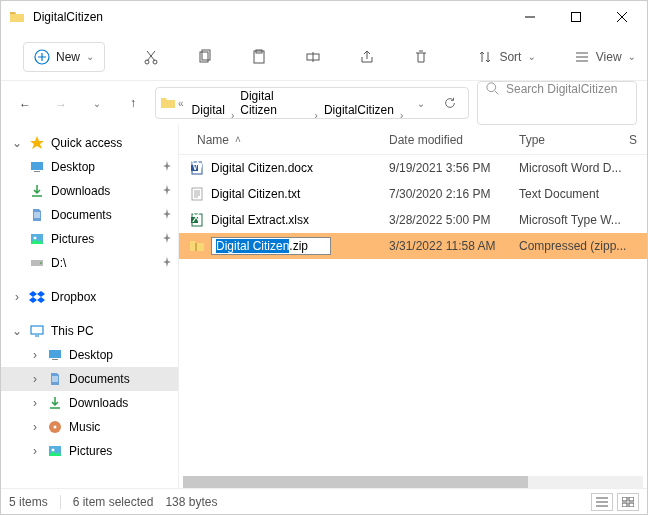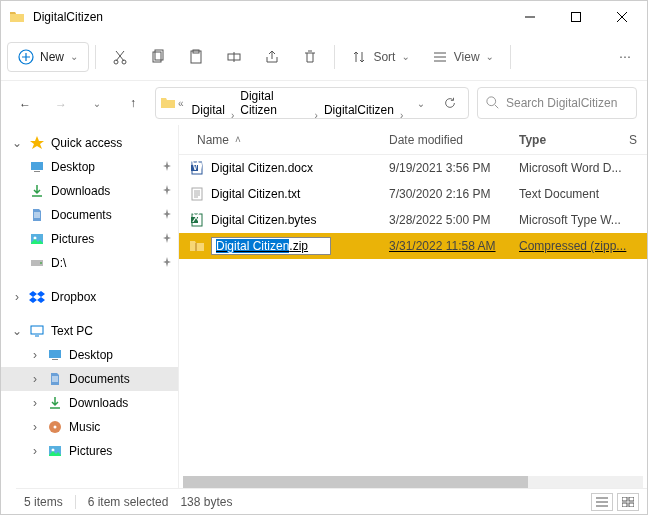--- a/index.html
+++ b/index.html
@@ -2,56 +2,56 @@
 <html><head>
 <meta charset="utf-8">
 <style>
 * { box-sizing: border-box; margin: 0; padding: 0; font-family: "Segoe UI", sans-serif; font-size: 12px; }
 body { background: #fff; width: 648px; height: 515px; overflow: hidden; border: 1px solid #ccc; display: flex; flex-direction: column; }
 .titlebar { height: 32px; display: flex; align-items: center; padding: 0 2px 0 8px; }
 .titlebar .title { margin-left: 8px; flex: 1; }
 .winbtns { display: flex; }
 .winbtns div { width: 46px; height: 32px; display: flex; align-items: center; justify-content: center; cursor: pointer; }
 .toolbar { height: 48px; display: flex; align-items: center; padding: 0 6px; gap: 2px; border-bottom: 1px solid #eee; }
-.tbtn { padding: 6px 10px; display: flex; align-items: center; gap: 6px; border-radius: 4px; cursor: pointer; color: #555; }
+.tbtn { padding: 6px 10px; display: flex; align-items: center; gap: 6px; border-radius: 4px; cursor: pointer; color: #555; margin-left: 16px; }
 .tbtn.new { border: 1px solid #ddd; color: #222; }
 .tbtn svg { width: 16px; height: 16px; }
 .tsep { width: 1px; height: 24px; background: #e0e0e0; margin: 0 4px; }
 .navrow { height: 44px; display: flex; align-items: center; padding: 0 10px; gap: 8px; }
 .navbtn { width: 28px; height: 28px; display: flex; align-items: center; justify-content: center; cursor: pointer; color: #333; }
 .navbtn.disabled { color: #bbb; }
 .addrbar { flex: 1; height: 32px; border: 1px solid #ddd; border-radius: 4px; display: flex; align-items: center; padding: 0 4px; gap: 2px; }
 .crumb { padding: 4px 6px; cursor: pointer; display: flex; align-items: center; gap: 4px; }
-.searchbox { width: 160px; height: 32px; border: 1px solid #ddd; border-radius: 4px; display: flex; align-items: center; padding: 0 8px; gap: 6px; color: #888; }
+.searchbox { width: 160px; height: 44px; border: 1px solid #ddd; border-radius: 4px; display: flex; padding: 0 8px; gap: 6px; color: #888; }
 .main { flex: 1; display: flex; overflow: hidden; }
 .sidebar { width: 178px; border-right: 1px solid #eee; overflow-y: auto; padding: 6px 0; }
 .sbitem { display: flex; align-items: center; height: 24px; padding: 0 6px 0 10px; gap: 6px; cursor: pointer; }
 .sbitem.indent { padding-left: 28px; }
 .sbitem.indent2 { padding-left: 28px; }
 .sbitem.sel { background: #e8e8e8; }
 .sbitem .chev { width: 12px; display: flex; justify-content: center; color: #666; }
 .sbitem .pin { margin-left: auto; color: #888; }
 .sbspace { height: 10px; }
 .filearea { flex: 1; display: flex; flex-direction: column; overflow: hidden; }
 .colheads { display: flex; height: 30px; align-items: center; border-bottom: 1px solid #eee; color: #555; font-size: 12px; }
 .col-name { width: 210px; padding-left: 18px; display:flex; align-items:center; gap:6px;}
 .col-date { width: 130px; }
-.col-type { width: 110px; font-weight: bold; }
+.col-type { width: 110px; }
 .col-size { flex: 1; }
 .filelist { flex: 1; overflow: auto; }
 .filerow { display: flex; height: 26px; align-items: center; }
-.filerow.sel { background: #eab308; text-decoration: underline; }
+.filerow.sel { background: #fdba74; }
 .filerow .c-name { width: 210px; padding-left: 10px; display: flex; align-items: center; gap: 6px; overflow: hidden; }
 .filerow .c-date { width: 130px; color: #444; }
 .filerow .c-type { width: 110px; color: #444; overflow: hidden; text-overflow: ellipsis; white-space: nowrap; }
 .renamebox { border: 1px solid #888; background: #fff; font: inherit; padding: 1px 4px; width: 120px; }
 .renamebox .selpart { background: #0078d4; color: #fff; }
 .hscroll { height: 12px; background: #f0f0f0; margin: 0 4px; position: relative; }
 .hscroll .thumb { position: absolute; left: 0; width: 75%; height: 100%; background: #c8c8c8; }
-.statusbar { height: 26px; border-top: 1px solid #eee; display: flex; align-items: center; padding: 0 8px; gap: 12px; font-size: 12px; color: #555; margin-left: 15px; }
+.statusbar { height: 26px; border-top: 1px solid #eee; display: flex; align-items: center; padding: 0 8px; gap: 12px; font-size: 12px; color: #555; }
 .statusbar .right { margin-left: auto; display:flex; gap:4px;}
 .viewsq { width:22px; height:18px; border:1px solid #ccc; display:flex; align-items:center; justify-content:center;}
 .icn { width: 16px; height: 16px; display: inline-flex; }
 .chevr { font-size: 10px; color: #777; }
 </style>
 </head>
 <body>
 
 <div class="titlebar">
   <span class="icn">
@@ -272,21 +272,21 @@
     </div>
     <div class="sbspace"></div>
     <div class="sbitem">
       <span class="chev">⌄</span>
       <span class="icn">
           <svg viewBox="0 0 16 16">
             <rect x="2" y="3" width="12" height="8" fill="none" stroke="#0078d4"></rect>
             <path d="M6 13h4" stroke="#0078d4"></path>
           </svg>
         </span>
-      <span>Text PC</span>
+      <span>This PC</span>
     </div>
     <div id="pc-list">
         <div class="sbitem indent2">
           <span class="chev">›</span>
           <span class="icn">
             <svg viewBox="0 0 16 16">
               <rect x="2" y="3" width="12" height="8" fill="#4aa3df"></rect>
               <rect x="5" y="12" width="6" height="1" fill="#888"></rect>
             </svg>
           </span>
@@ -377,21 +377,21 @@
         </div>
         <div class="filerow">
           <div class="c-name">
             <span class="icn">
               <svg viewBox="0 0 16 16">
                 <rect x="3" y="2" width="10" height="12" fill="#fff" stroke="#217346"></rect>
                 <rect x="2" y="5" width="7" height="6" fill="#217346"></rect>
                 <text x="3" y="10" font-size="5" fill="#fff">X</text>
               </svg>
             </span>
-            <span>Digital Citizen.bytes</span>
+            <span>Digital Extract.xlsx</span>
           </div>
           <div class="c-date">3/28/2022 5:00 PM</div>
           <div class="c-type">Microsoft Type W...</div>
         </div>
         <div class="filerow sel">
           <div class="c-name">
             <span class="icn">
               <svg viewBox="0 0 16 16">
                 <path fill="#f8d775" d="M1 3h5l1 2h8v8H1z"></path>
                 <rect x="6" y="5" width="2" height="8" fill="#d4a94a"></rect>

